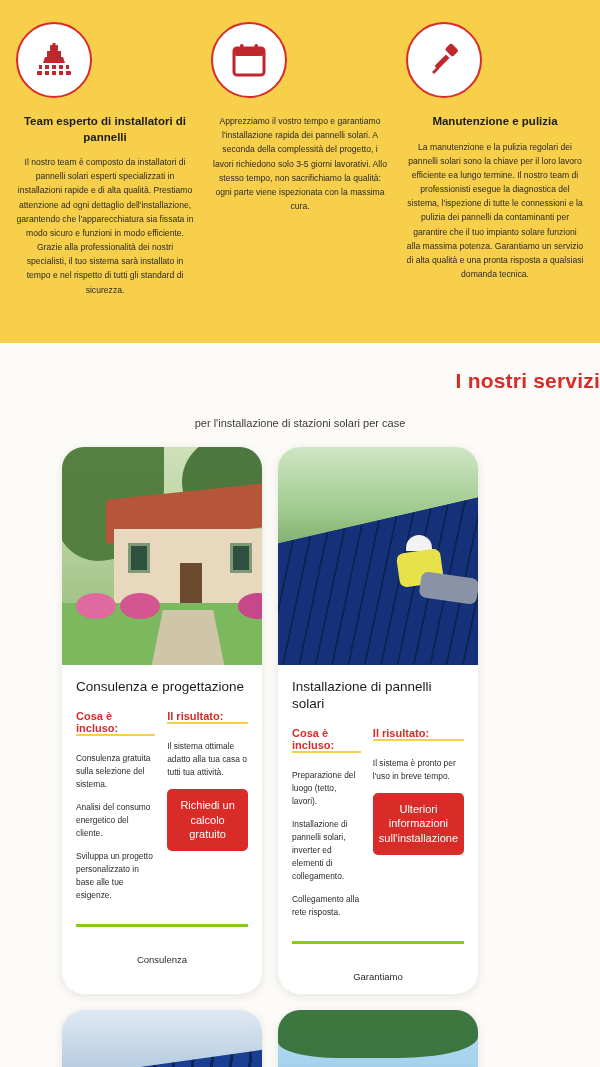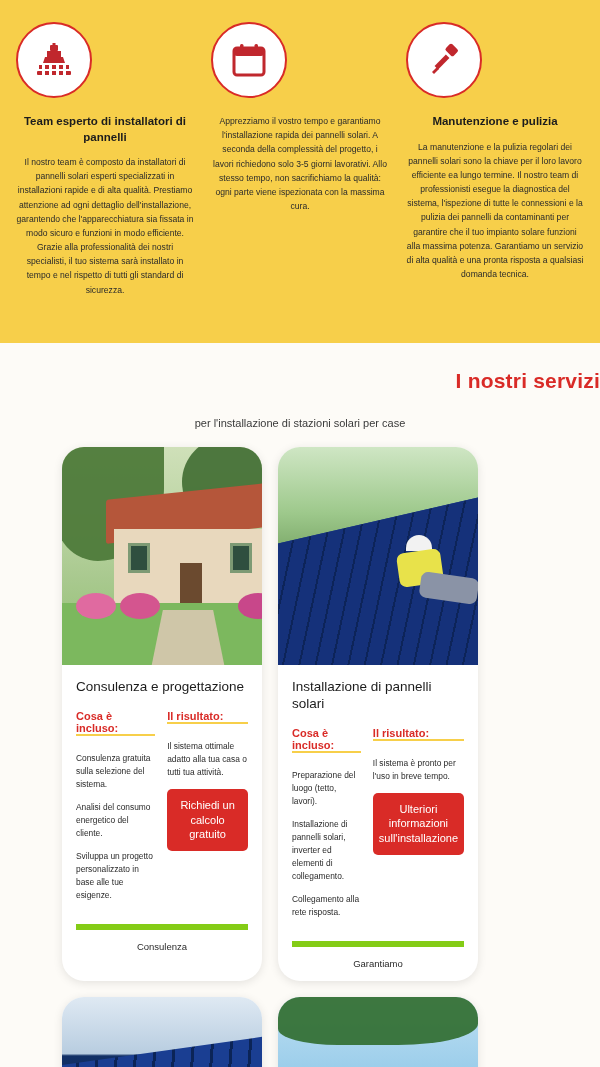--- a/index.html
+++ b/index.html
@@ -124,25 +124,25 @@
     border-radius: 5px;
     font-size: 11px;
     line-height: 1.35;
     padding: 9px 6px;
     text-align: center;
     cursor: pointer;
     font-family: "Liberation Sans", sans-serif;
   }
   .card-footer {
     margin-top: 12px;
-    border-top: 6px solid #84cc16;
+    border-top: 3px solid #84cc16;
     text-align: center;
     font-size: 9.5px;
     color: #2a2a2a;
-    padding: 11px 0 12px 0;
+    padding: 27px 0 12px 0;
   }
 
   
   .sky { position:absolute; inset:0; }
   
   .p-house .sky { background: linear-gradient(#cfe0b9 0%, #b9d3a0 38%, #a9c98f 60%, #8fbf6e 100%); }
   .p-house .tree-l { position:absolute; left:-8px; top:-6px; width:110px; height:120px; background:#4e7a3a; border-radius:0 0 60% 40%; opacity:.95;}
   .p-house .tree-r { position:absolute; right:-10px; top:-10px; width:90px; height:90px; background:#3f6b31; border-radius:50%; opacity:.9;}
   .p-house .roof { position:absolute; left:44px; top:44px; width:170px; height:44px; background:#b5563a; transform:skewY(-6deg); border-radius:3px;}
   .p-house .wall { position:absolute; left:52px; top:82px; width:154px; height:78px; background:#e8d8bd;}

